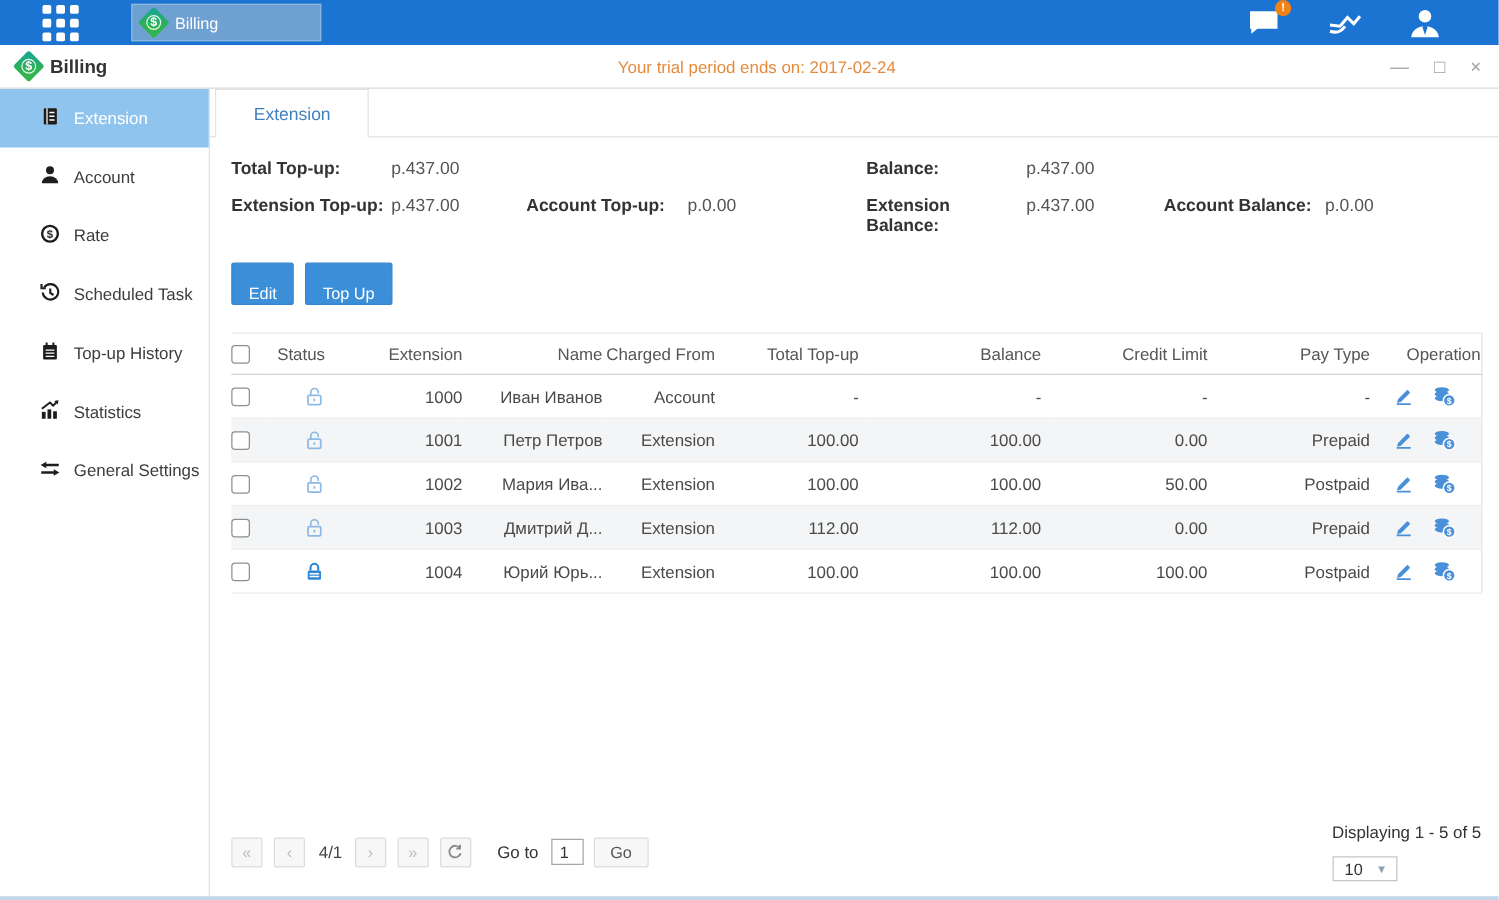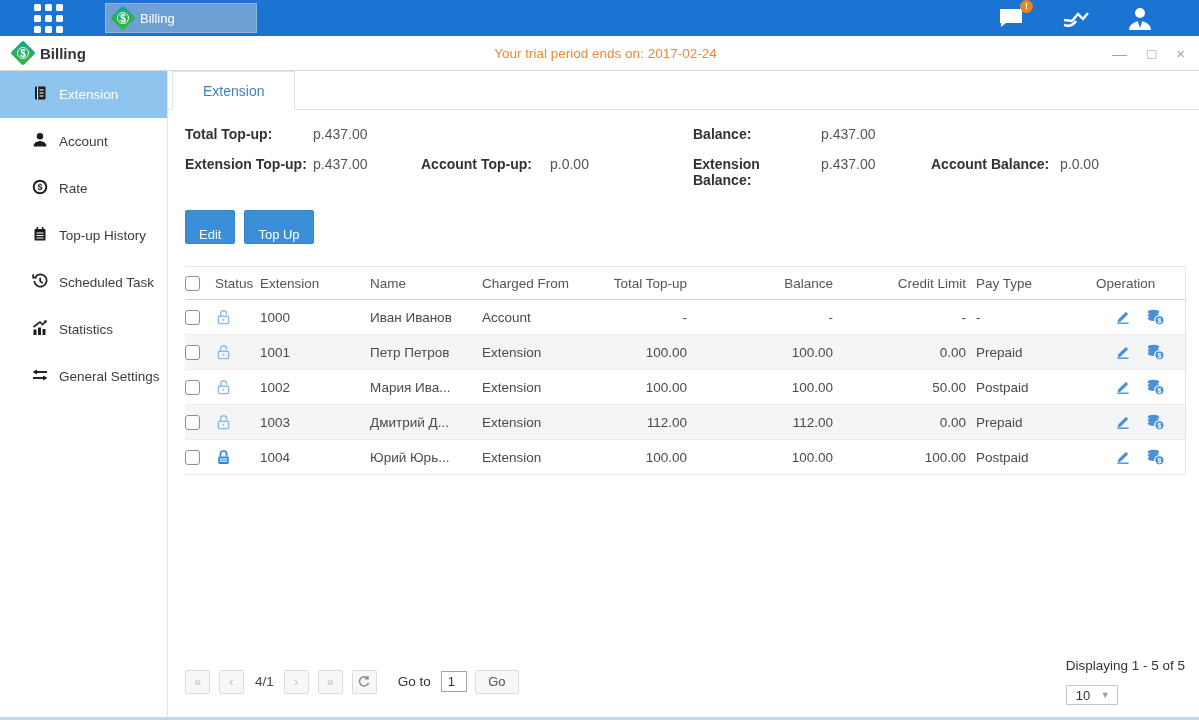--- a/index.html
+++ b/index.html
@@ -46,21 +46,21 @@
 
   
   .toolbar { margin-top:22px; display:flex; gap:9px; }
   .btn-blue { background:#3b8fd9; color:#fff; border:1px solid #3485cc; font-size:13px; height:28px; padding:16px 13px; border-radius:2px; cursor:pointer; font-family:inherit; }
 
   
   table { border-collapse:collapse; table-layout:fixed; width:1000px; margin-top:22px; border-right:1px solid #e4e4e4; }
   th { height:33px; font-weight:normal; color:#555; font-size:13.5px; border-top:1px solid #e6e6e6; border-bottom:1px solid #d2d2d2; }
   td { height:35px; font-size:13.5px; color:#4a4a4a; border-bottom:1px solid #ececec; }
   tbody tr:nth-child(even) { background:#f4f5f6; }
-  .al { text-align:left; } .ac { text-align:left; } .ar { text-align:right; padding-right:10px; }
+  .al { text-align:left; } .ac { text-align:right; } .ar { text-align:right; padding-right:10px; }
   .checkbox { width:15px; height:15px; border:1px solid #8f8f8f; border-radius:3px; background:#fff; display:inline-block; vertical-align:middle; cursor:pointer; }
   .op-cell { display:flex; align-items:center; justify-content:center; gap:15px; }
   .op-btn { cursor:pointer; display:flex; }
 
   
   .pagination { margin-top:auto; display:flex; align-items:center; padding:10px 0 12px; font-size:13.5px; color:#333; }
   .pg-btn { width:25px; height:24px; border:1px solid #dcdcdc; background:#f7f7f7; border-radius:2px; color:#bdbdbd; font-size:13px; display:flex; align-items:center; justify-content:center; margin-right:9px; cursor:pointer; }
   .pg-label { margin:0 10px 0 2px; color:#444; }
   .goto-label { margin-left:12px; }
   .goto-input { width:26px; height:21px; border:1px solid #a6a6a6; margin:0 8px 0 10px; font-size:13px; font-family:inherit; padding-left:6px; color:#333; }
@@ -150,37 +150,37 @@
           <span>Account</span>
         </div>
         <div class="side-item">
           <span><svg width="16" height="16" viewBox="0 0 16 16">
               <circle cx="8" cy="8" r="6.3" fill="none" stroke="#1d1d1d" stroke-width="1.9"></circle>
               <text x="8" y="11.2" text-anchor="middle" font-size="9" font-weight="bold" fill="#1d1d1d">$</text>
             </svg></span>
           <span>Rate</span>
         </div>
         <div class="side-item">
+          <span><svg width="16" height="16" viewBox="0 0 16 16" fill="none" stroke="#1d1d1d" stroke-width="1.7">
+              <path d="M3.4 3.8A6.2 6.2 0 1 1 2.2 8"></path>
+              <path d="M1.2 1.2v3.4h3.4"></path>
+              <path d="M8.2 4.8v3.6l2.6 1.6"></path>
+            </svg></span>
+          <span>Scheduled Task</span>
+        </div>
+        <div class="side-item">
           <span><svg width="16" height="16" viewBox="0 0 16 16">
               <rect x="2.5" y="3" width="11" height="11.5" rx="1" fill="#1d1d1d"></rect>
               <line x1="5.3" y1="1" x2="5.3" y2="4.5" stroke="#1d1d1d" stroke-width="1.6"></line>
               <line x1="10.7" y1="1" x2="10.7" y2="4.5" stroke="#1d1d1d" stroke-width="1.6"></line>
               <line x1="4.5" y1="7" x2="11.5" y2="7" stroke="#fff" stroke-width="1"></line>
               <line x1="4.5" y1="9.5" x2="11.5" y2="9.5" stroke="#fff" stroke-width="1"></line>
               <line x1="4.5" y1="12" x2="11.5" y2="12" stroke="#fff" stroke-width="1"></line>
             </svg></span>
           <span>Top-up History</span>
-        </div>
-        <div class="side-item">
-          <span><svg width="16" height="16" viewBox="0 0 16 16" fill="none" stroke="#1d1d1d" stroke-width="1.7">
-              <path d="M3.4 3.8A6.2 6.2 0 1 1 2.2 8"></path>
-              <path d="M1.2 1.2v3.4h3.4"></path>
-              <path d="M8.2 4.8v3.6l2.6 1.6"></path>
-            </svg></span>
-          <span>Scheduled Task</span>
         </div>
         <div class="side-item">
           <span><svg width="16" height="16" viewBox="0 0 16 16">
               <rect x="1.5" y="9.5" width="3" height="5.5" fill="#1d1d1d"></rect>
               <rect x="6" y="7.5" width="3" height="7.5" fill="#1d1d1d"></rect>
               <rect x="10.5" y="9" width="3" height="6" fill="#1d1d1d"></rect>
               <path d="M1.5 7L8 2l2.5 2.5L14 1" fill="none" stroke="#1d1d1d" stroke-width="1.6"></path>
               <path d="M14.8.2l-3.4.6 2.8 2.8z" fill="#1d1d1d"></path>
             </svg></span>
           <span>Statistics</span>

